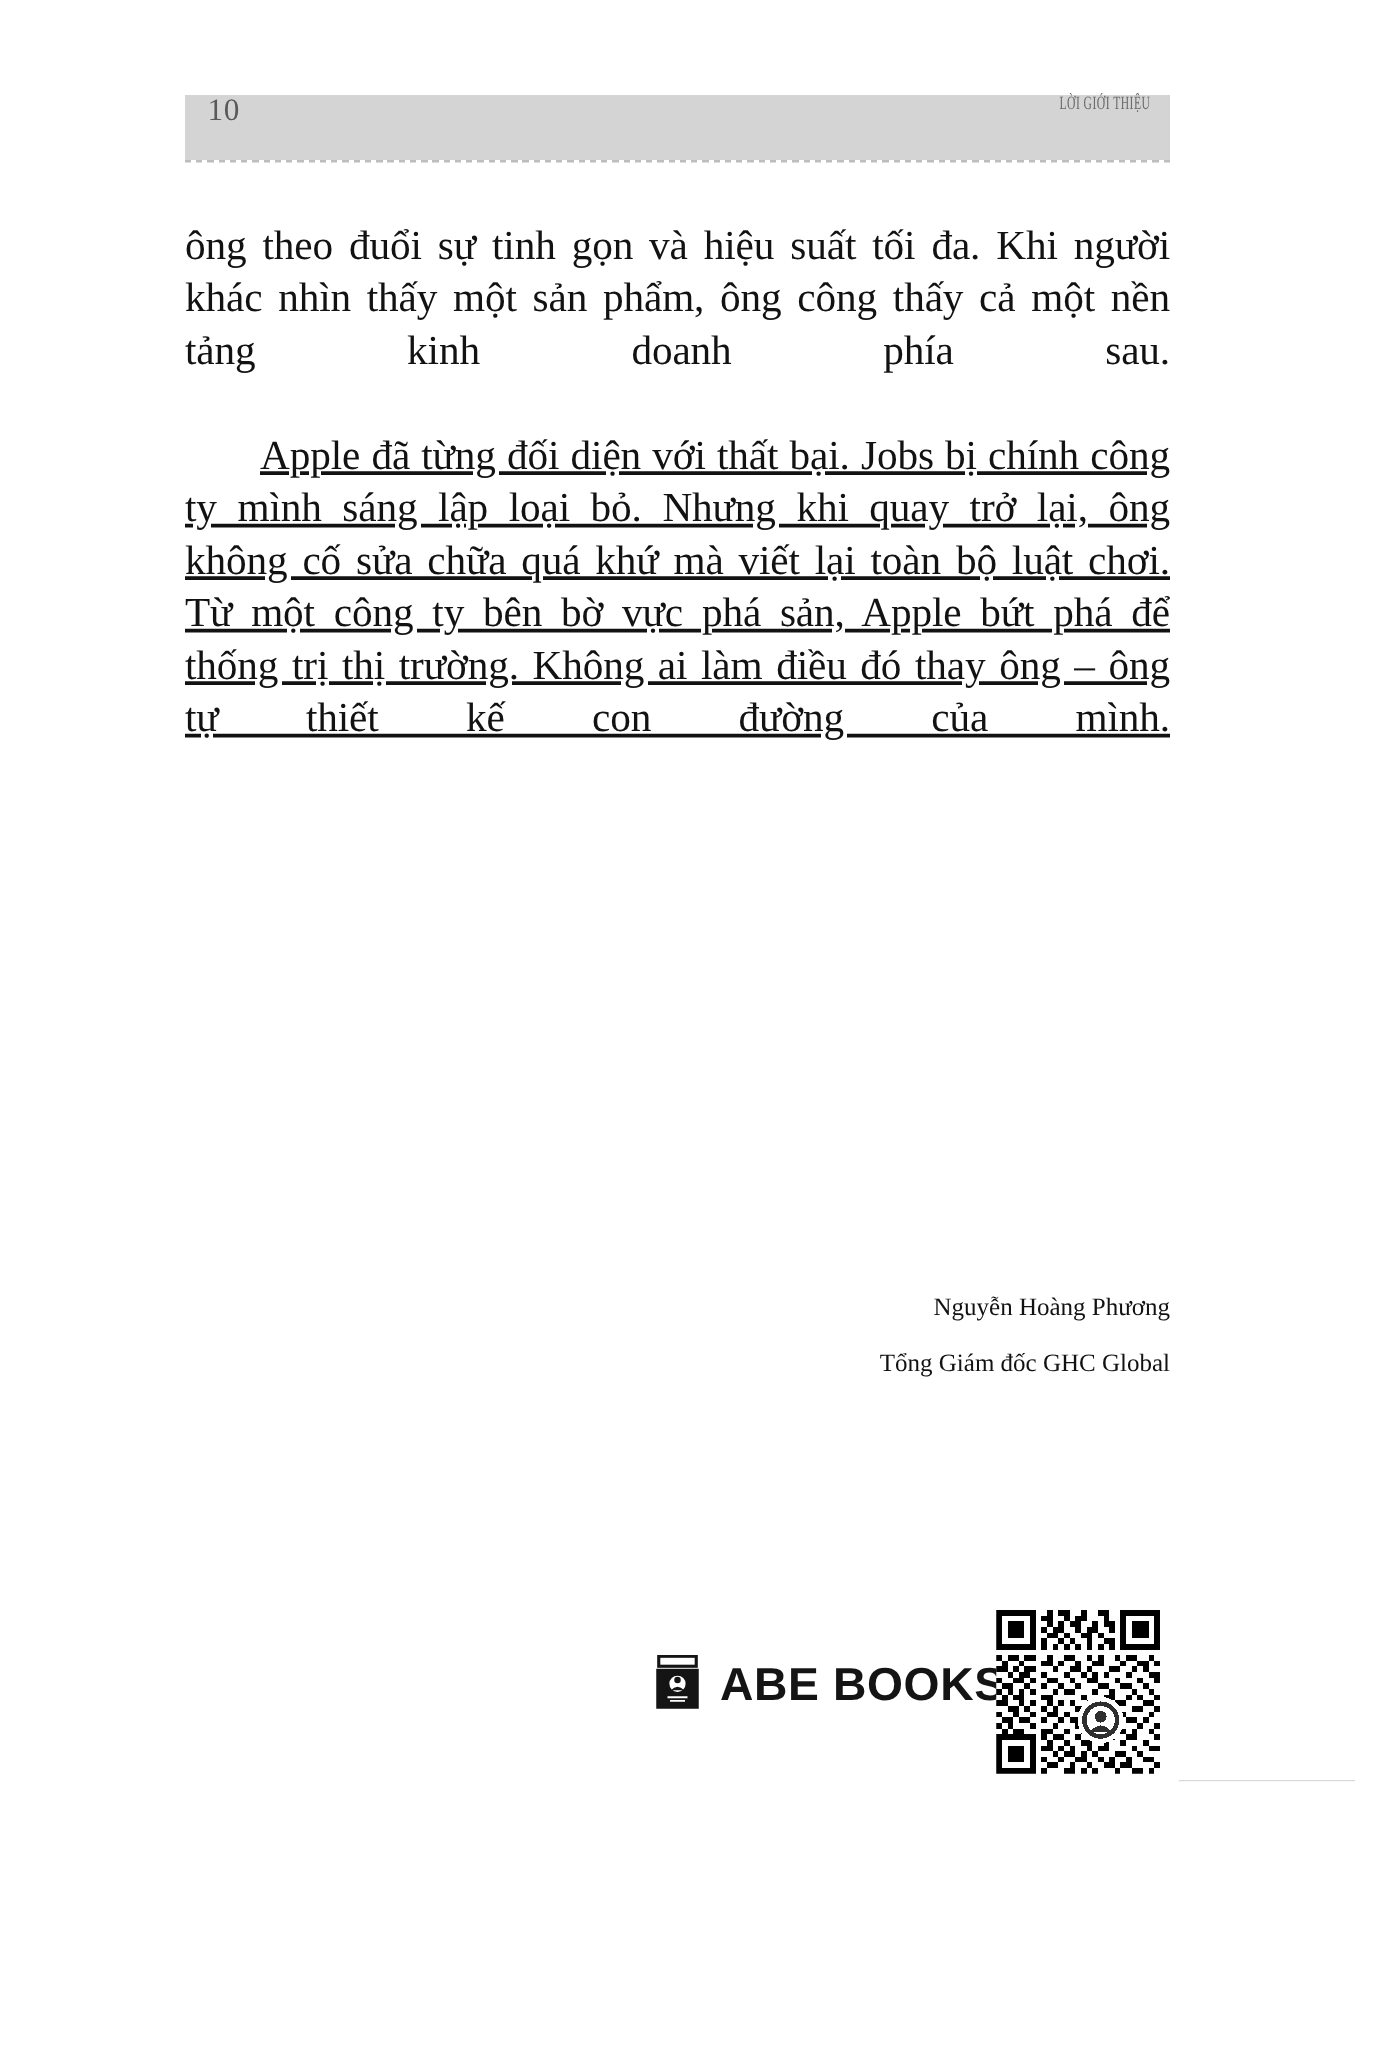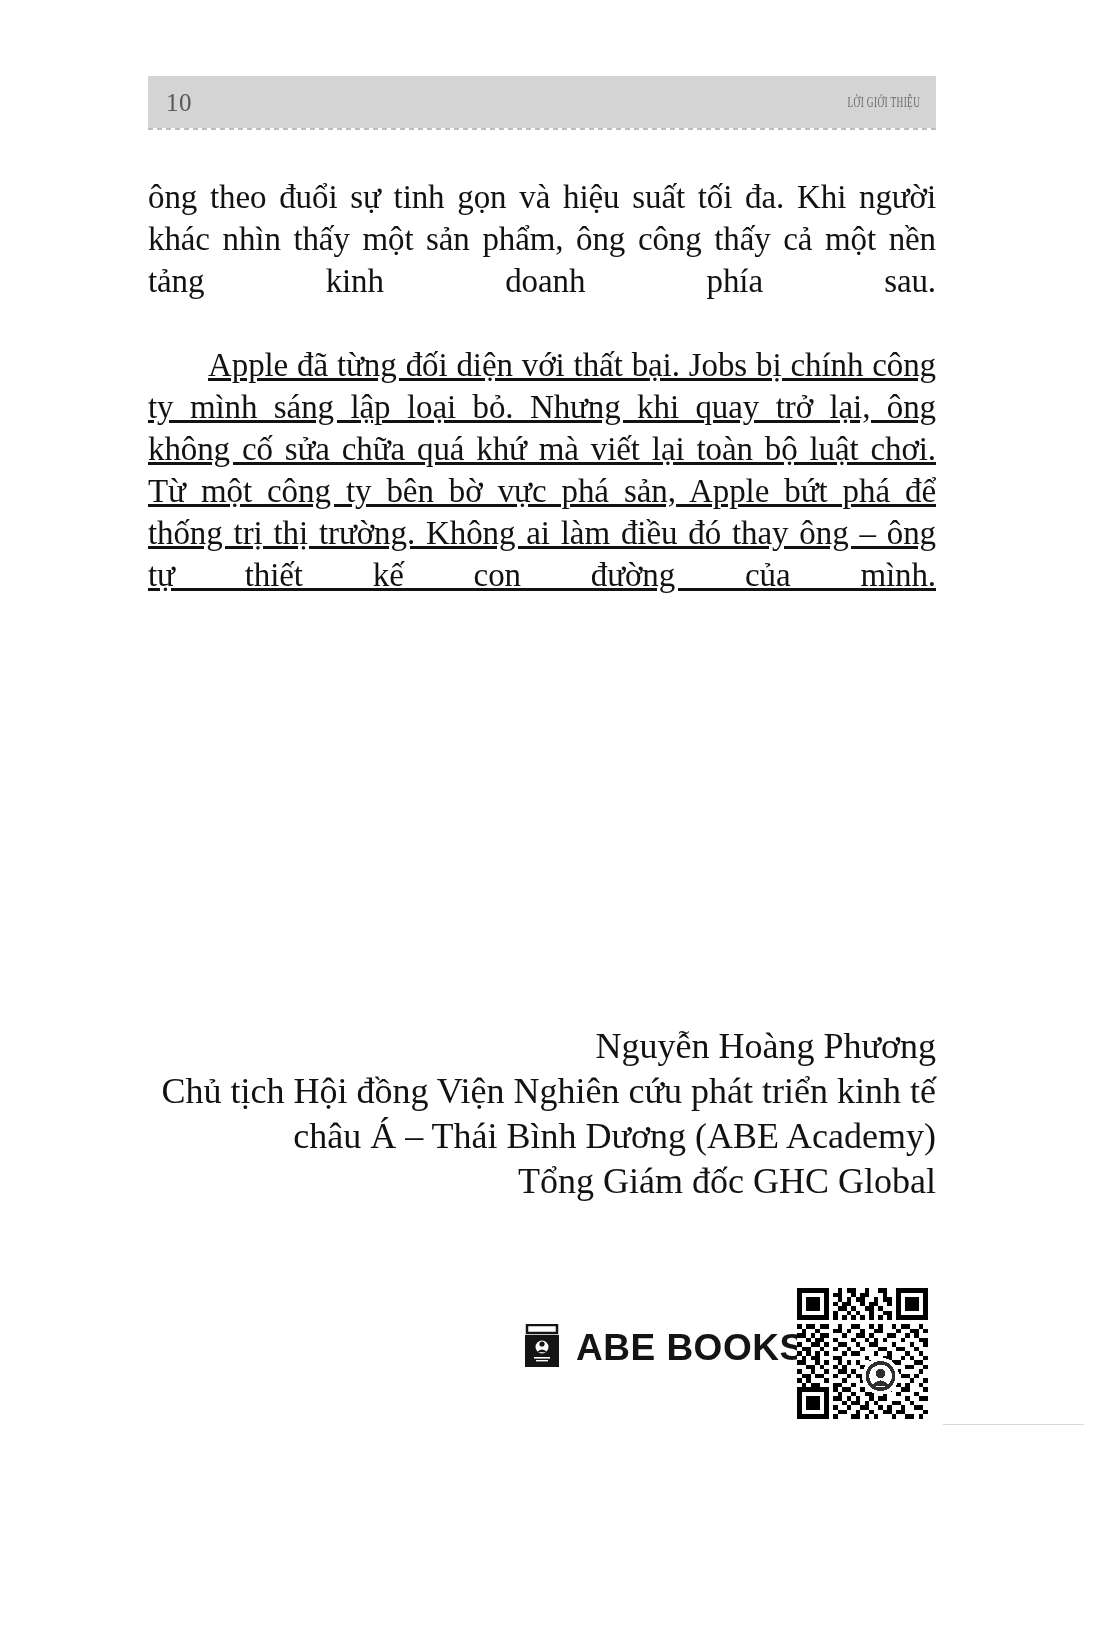--- a/index.html
+++ b/index.html
@@ -22,21 +22,21 @@
 
   
   .header-band {
     position: absolute;
     left: 148px;
     top: 76px;
     width: 788px;
     height: 52px;
     background: #d4d4d4;
     display: flex;
-    align-items: center;
+    align-items: flex-start;
     justify-content: space-between;
     box-sizing: border-box;
     padding: 0 16px 0 18px;
   }
   .folio {
     font-family: "Liberation Serif", "DejaVu Serif", serif;
     font-size: 25px;
     color: #59595b;
     letter-spacing: 0.5px;
     line-height: 1;
@@ -93,21 +93,21 @@
 
   
   .signature {
     position: absolute;
     left: 148px;
     top: 1024px;
     width: 788px;
     text-align: right;
   }
   .signature .sig-line {
-    font-size: 36px;
+    font-size: 20px;
     line-height: 45px;
     color: #121212;
     white-space: nowrap;
   }
   .signature .sig-line.wrap {
     white-space: normal;
   }
 
   
   .footer {
@@ -168,21 +168,20 @@
   </div>
   <div class="header-rule"></div>
 
   <div class="body-col">
     <p class="para last-flush">ông theo đuổi sự tinh gọn và hiệu suất tối đa. Khi người khác nhìn thấy một sản phẩm, ông công thấy cả một nền tảng kinh doanh phía sau.</p>
     <p class="para indent last-flush">Apple đã từng đối diện với thất bại. Jobs bị chính công ty mình sáng lập loại bỏ. Nhưng khi quay trở lại, ông không cố sửa chữa quá khứ mà viết lại toàn bộ luật chơi. Từ một công ty bên bờ vực phá sản, Apple bứt phá để thống trị thị trường. Không ai làm điều đó thay ông – ông tự thiết kế con đường của mình.</p>
   </div>
 
   <div class="signature">
     <div class="sig-line">Nguyễn Hoàng Phương</div>
-    <div class="sig-line wrap">Chủ tịch Hội đồng Viện Nghiên cứu phát triển kinh tế châu Á – Thái Bình Dương (ABE Academy)</div>
     <div class="sig-line">Tổng Giám đốc GHC Global</div>
   </div>
 
   <div class="footer">
 
     <div class="logo-lockup">
       <span class="logo-mark">
         <svg width="40" height="46" viewBox="0 0 40 46" xmlns="http://www.w3.org/2000/svg">
           <rect x="4" y="1" width="30" height="8" fill="none" stroke="#141414" stroke-width="2.5"></rect>
           <rect x="2" y="11" width="34" height="32" fill="#141414"></rect>

